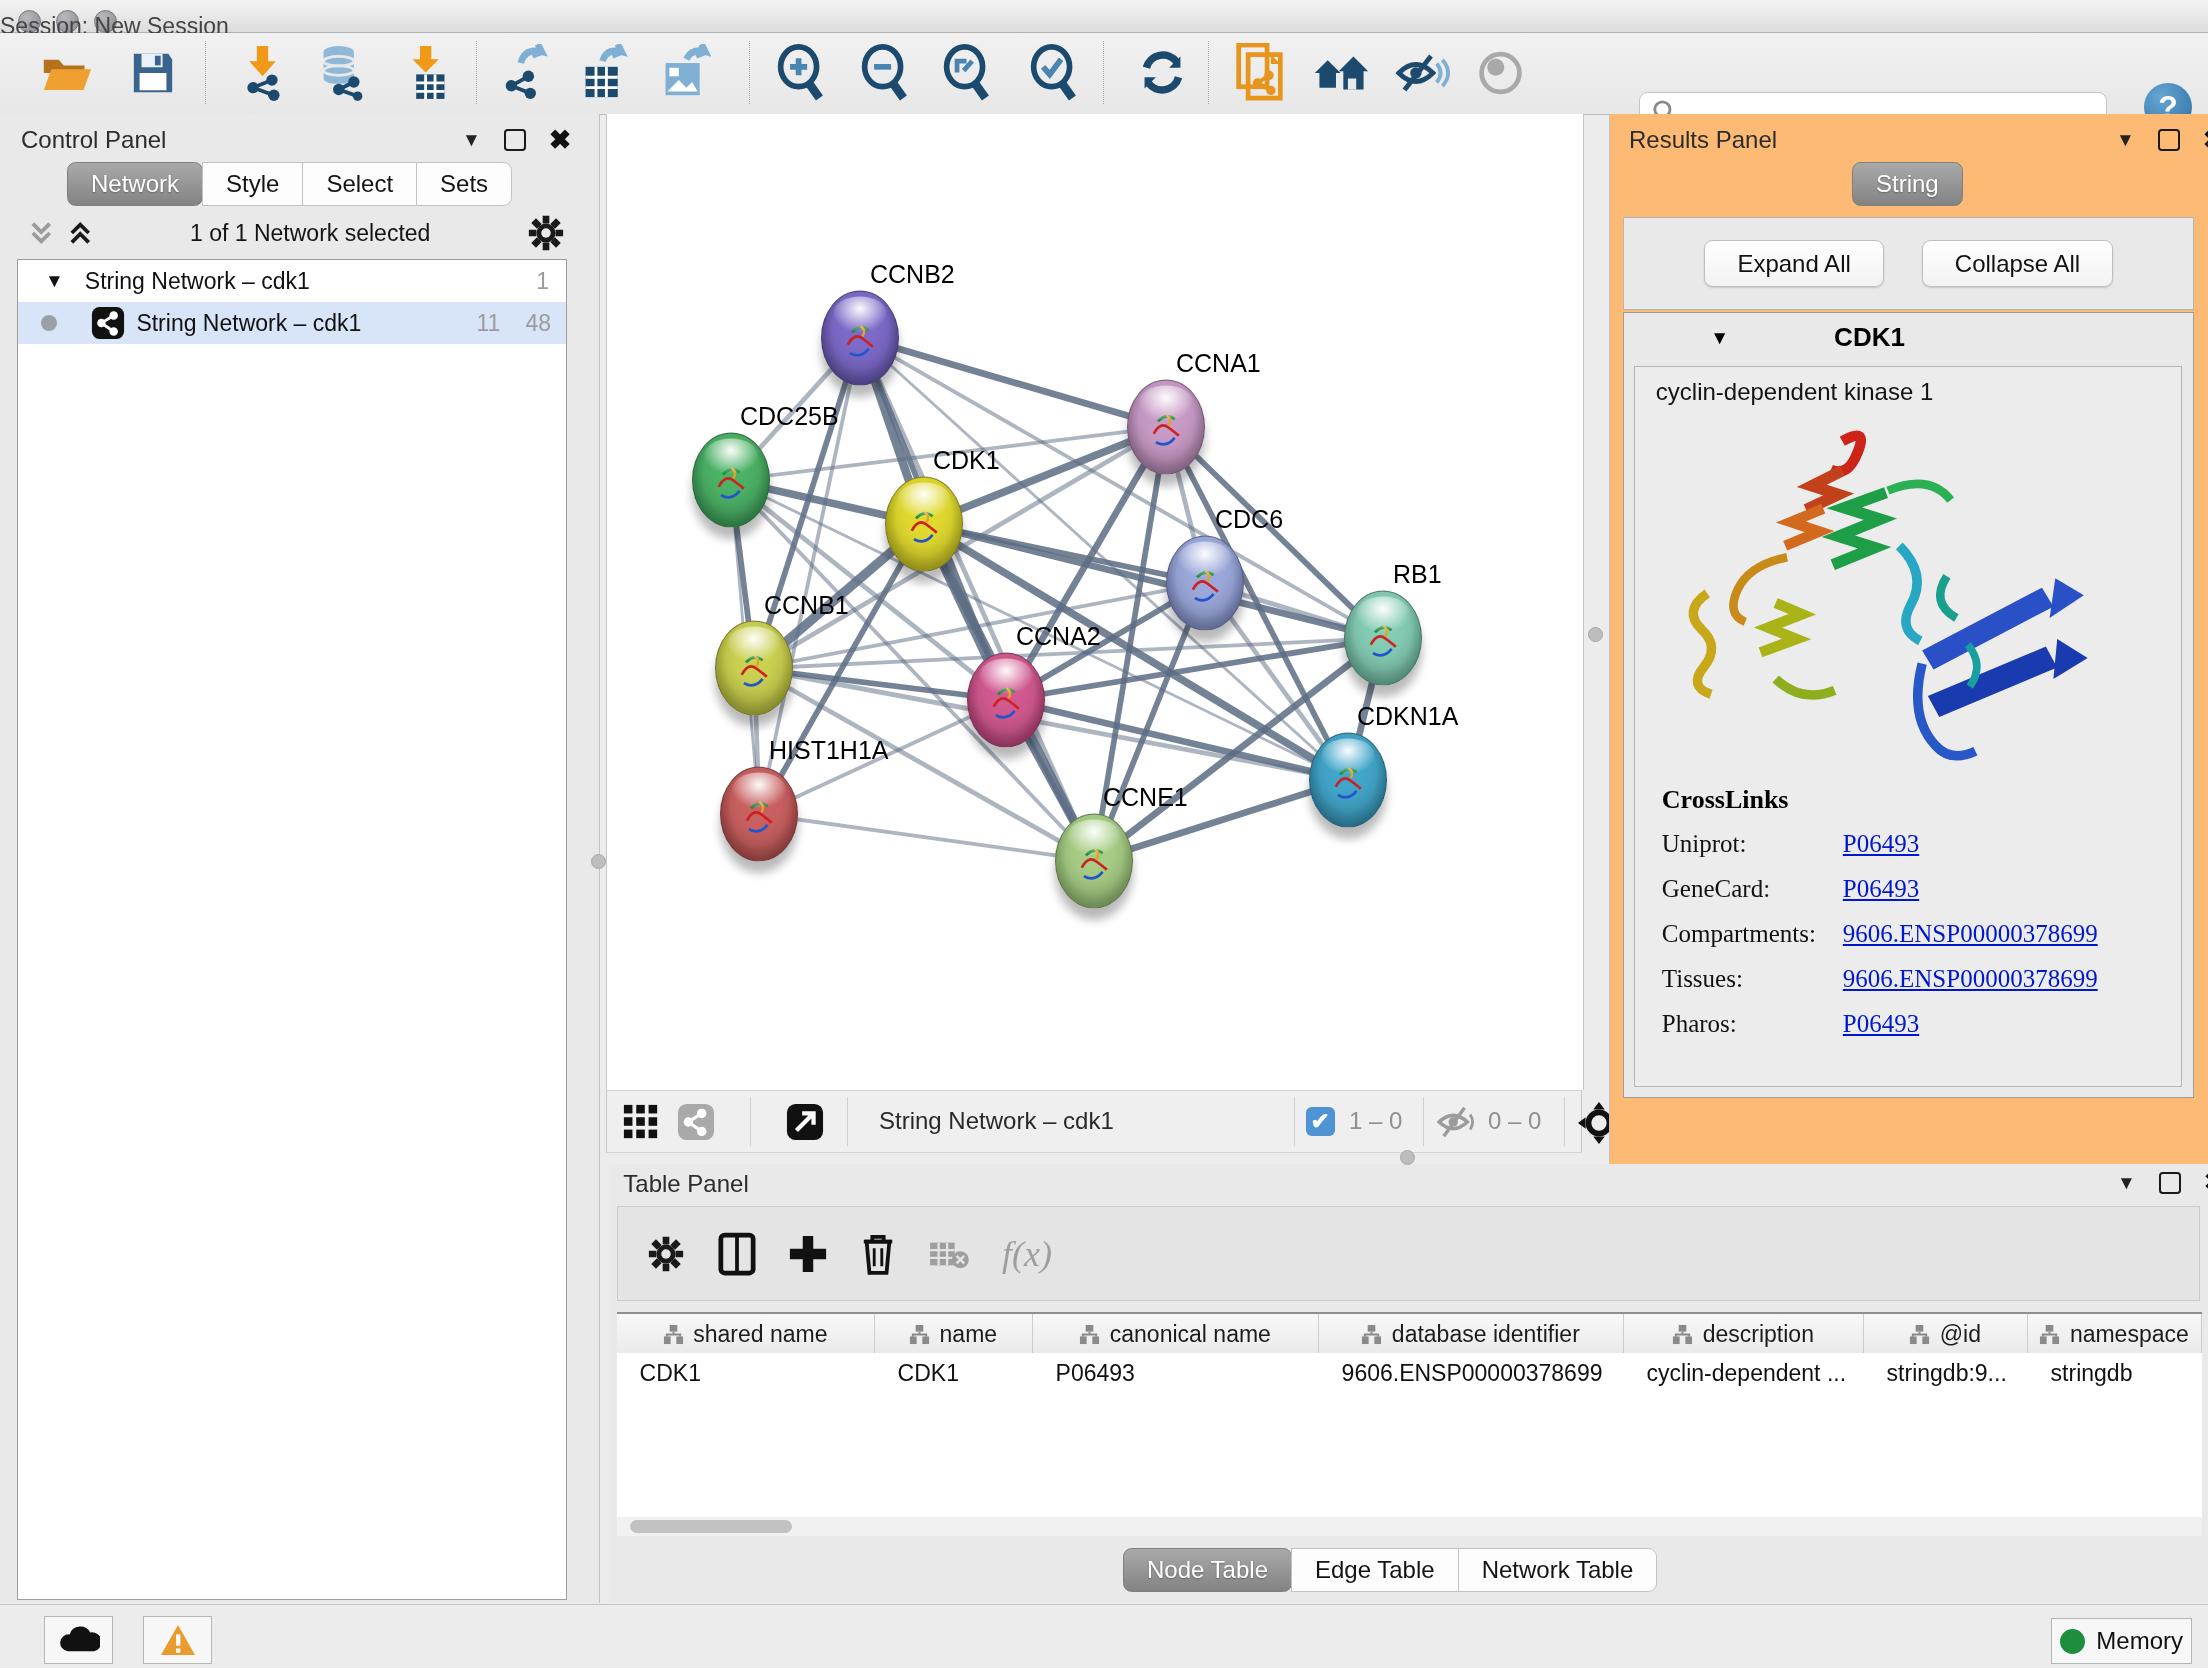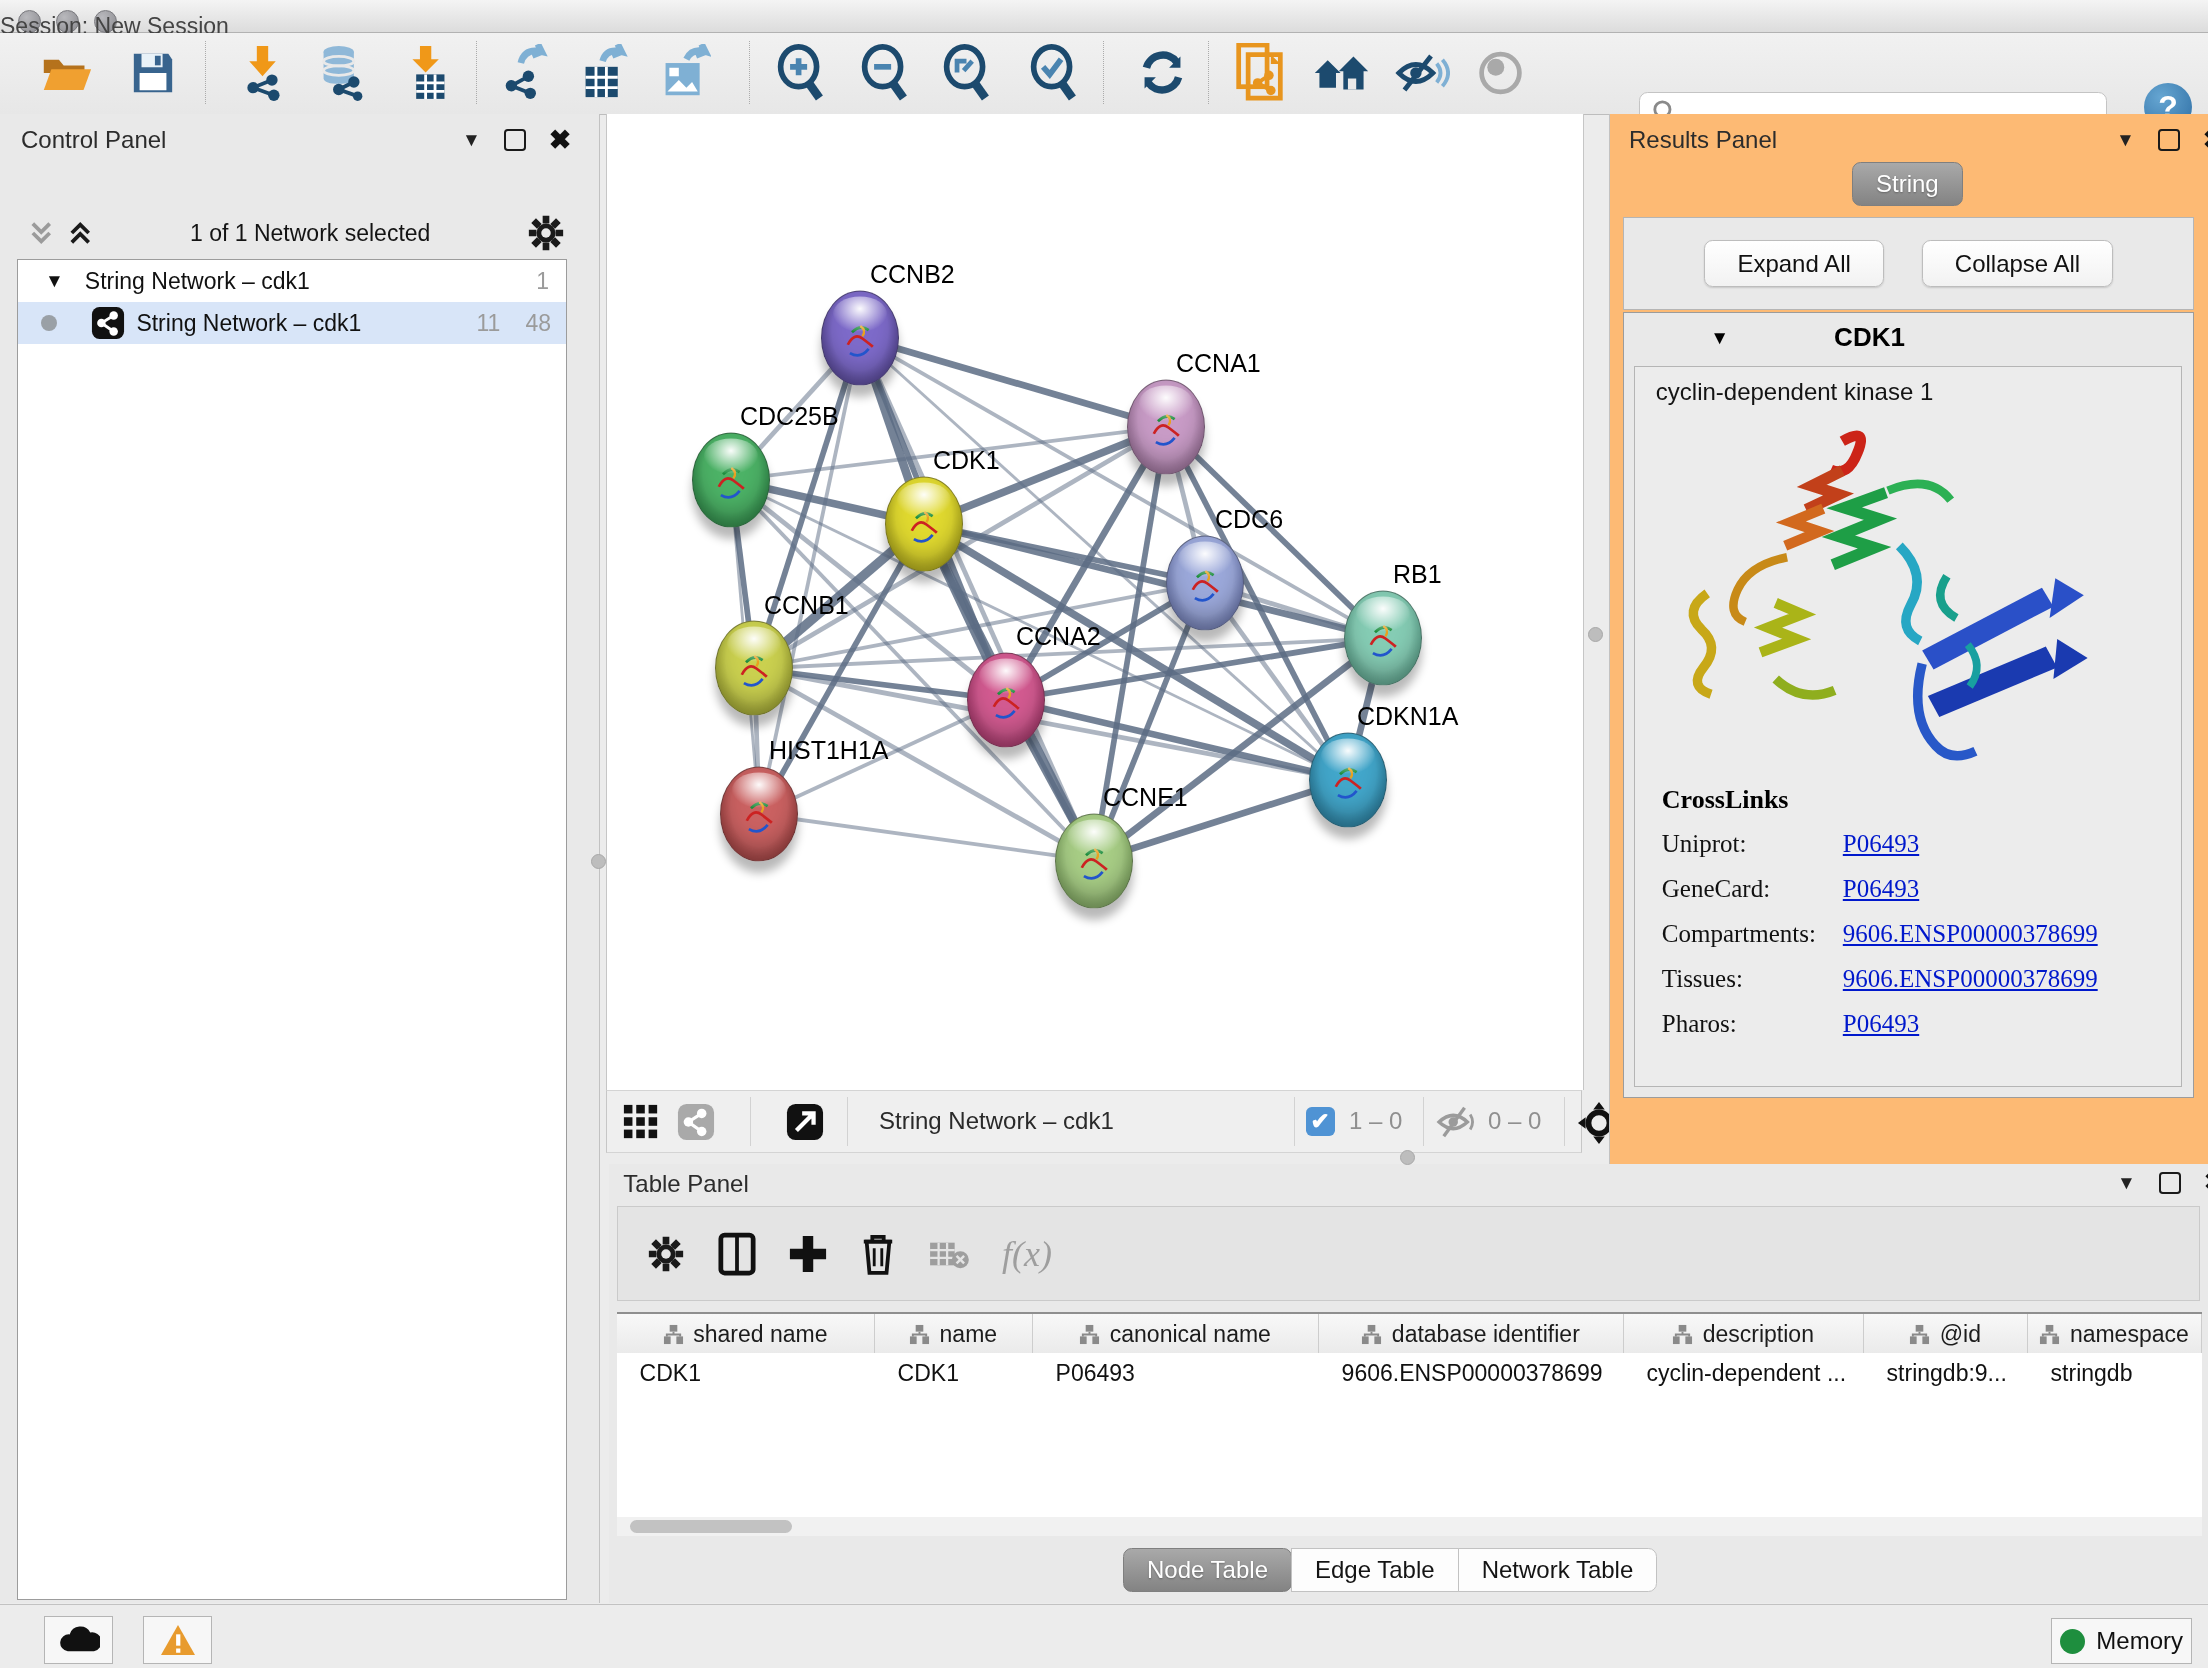--- a/index.html
+++ b/index.html
@@ -273,20 +273,26 @@
     </div>
     <div id="help-btn">?</div>
   </div>
 
   <div id="control-panel" class="abs">
     <div class="panel-title abs" style="left:21px;top:12.4px">Control Panel</div>
     <div class="win-ctrls" style="left:462px;top:15px">
       <span class="pc-arrow">▼</span>
       <span class="pc-box"></span>
       <span class="pc-close">✖</span>
+    </div>
+    <div class="seg abs" style="left:68px;top:48px">
+      <div class="tab selected">Network</div>
+      <div class="tab">Style</div>
+      <div class="tab">Select</div>
+      <div class="tab">Sets</div>
     </div>
 
     <div id="cp-status">
       <svg class="chev" width="28.5" height="30" viewBox="0 0 30 32" style="margin-left:17px">
         <path d="M6 6 l9 9 9-9 M6 16 l9 9 9-9" stroke="#9b9b9b" stroke-width="4" fill="none"></path>
       </svg>
       <svg class="chev" width="28.5" height="30" viewBox="0 0 30 32" style="margin-left:11.4px">
         <path d="M6 26 l9-9 9 9 M6 16 l9-9 9 9" stroke="#1a1a1a" stroke-width="4" fill="none"></path>
       </svg>
       <div style="flex:1;text-align:center;font-size:23px;color:#141414">1 of 1 Network selected</div>

